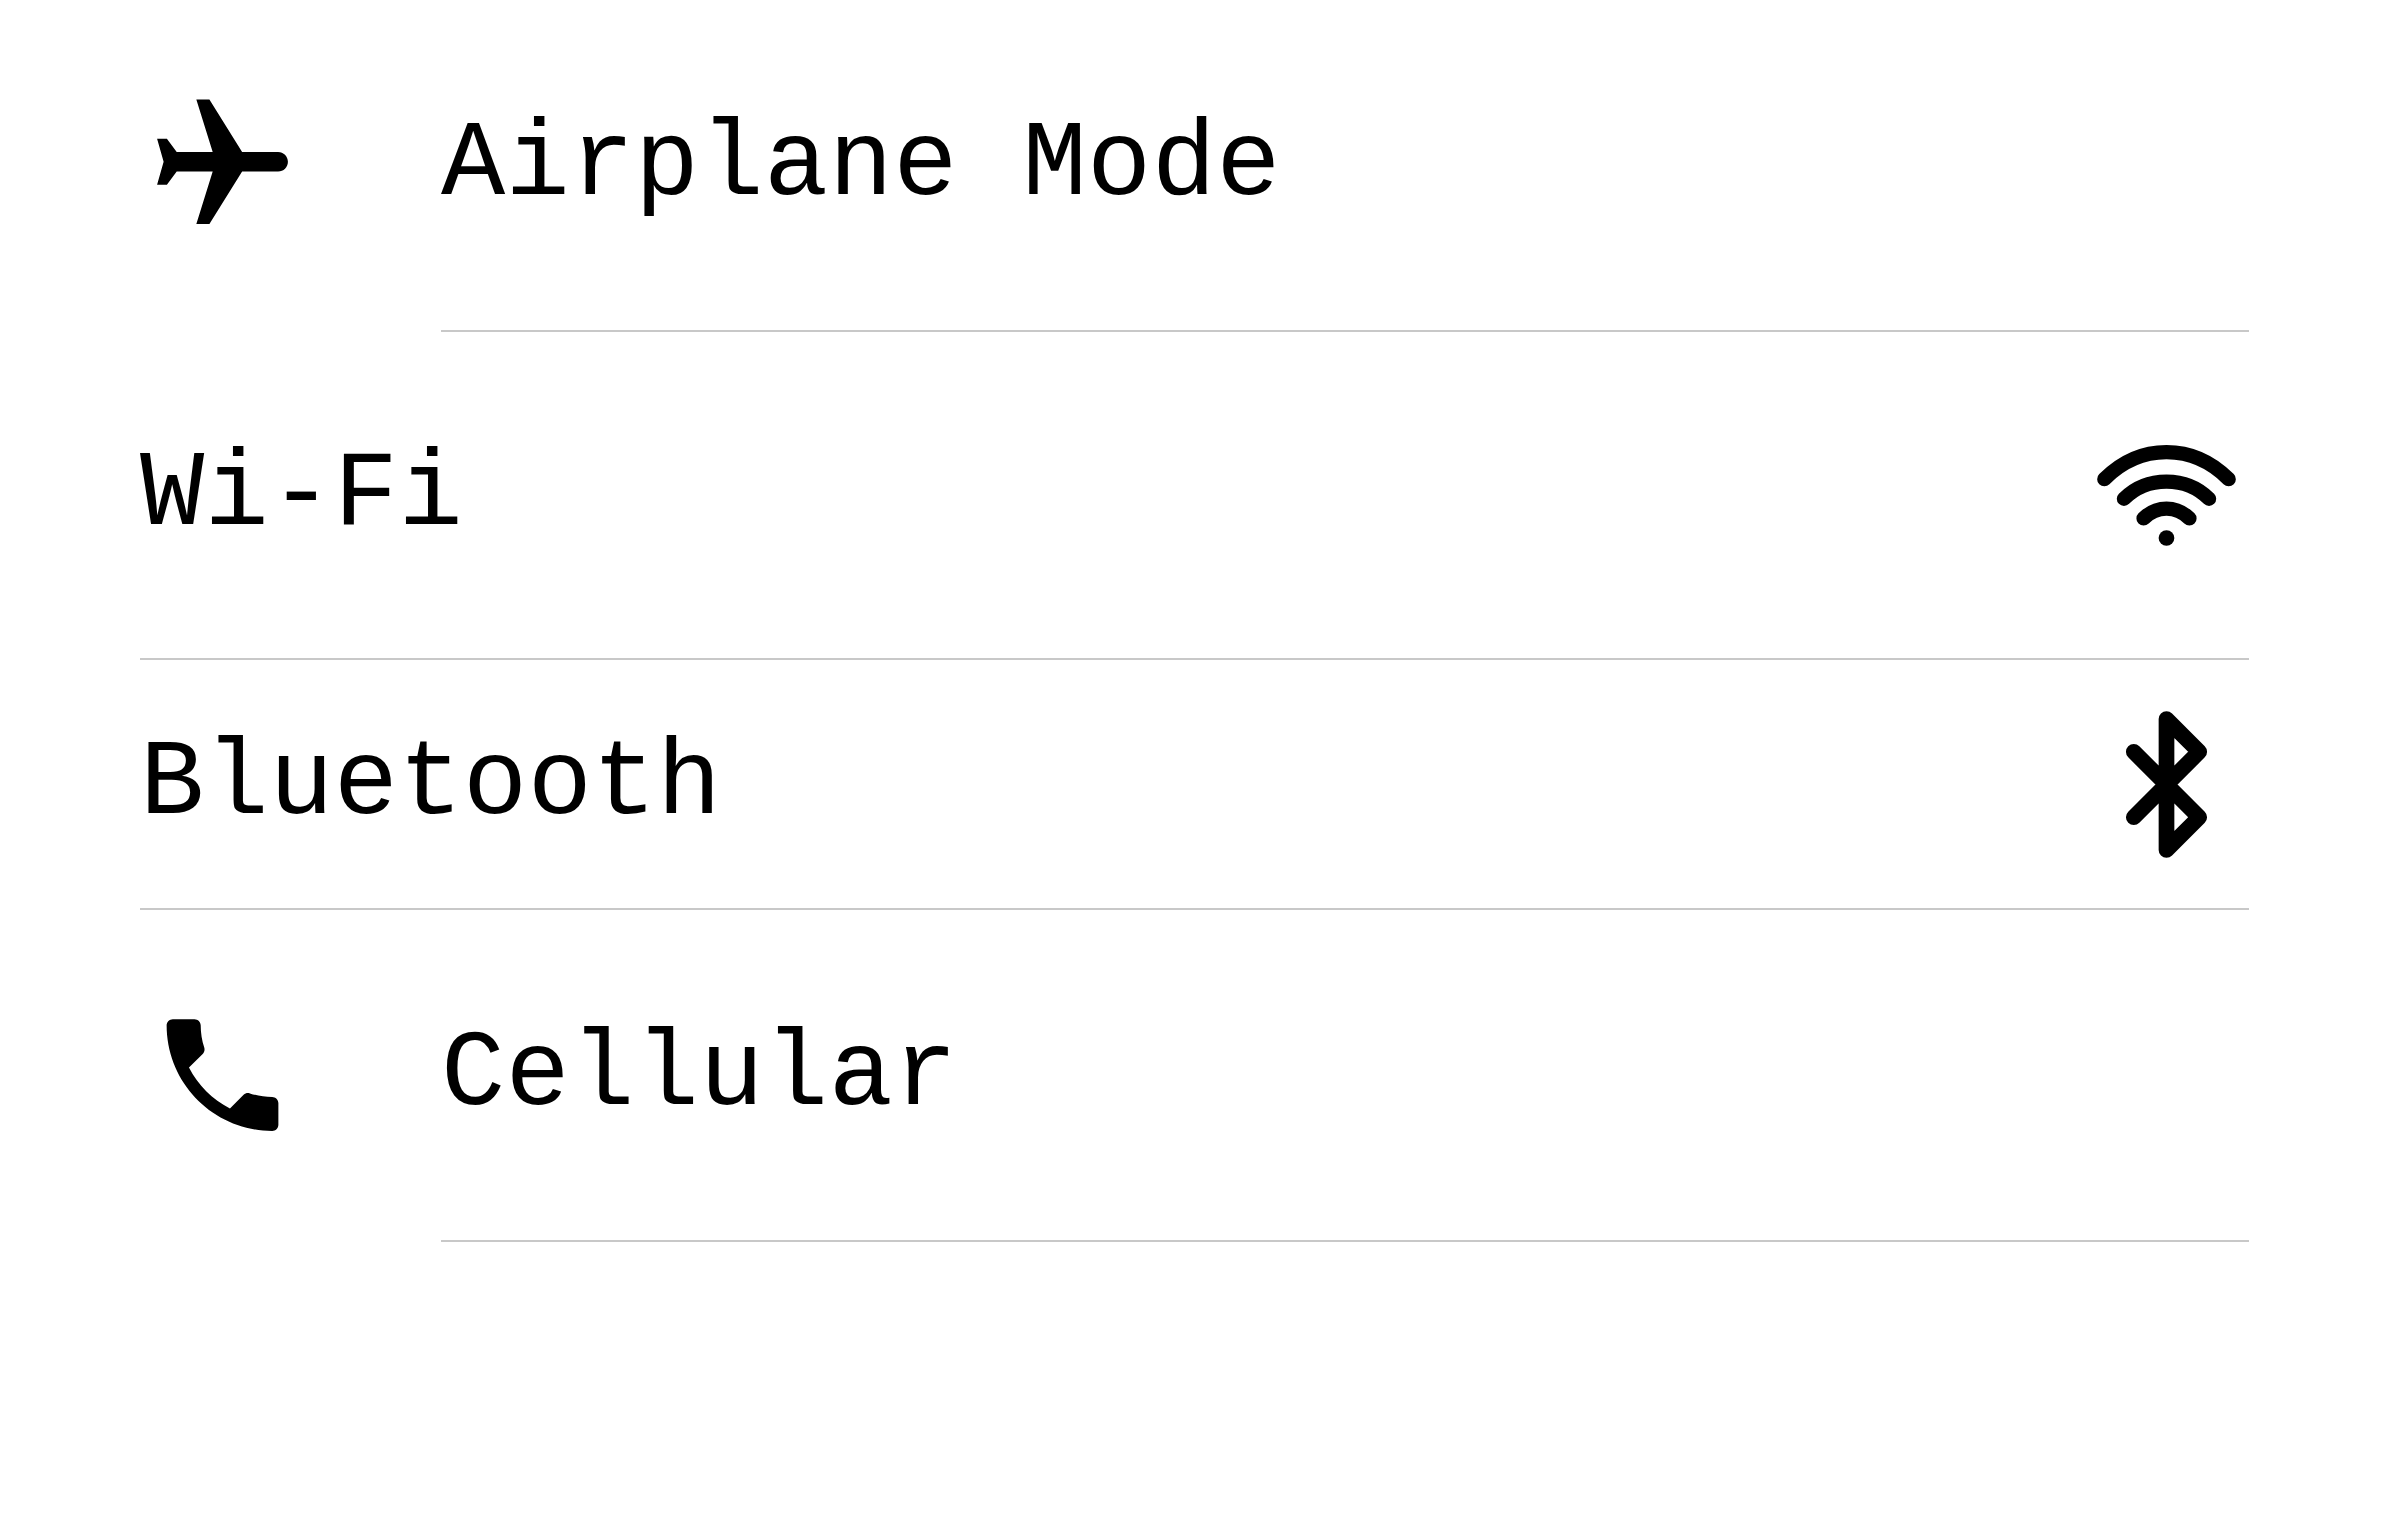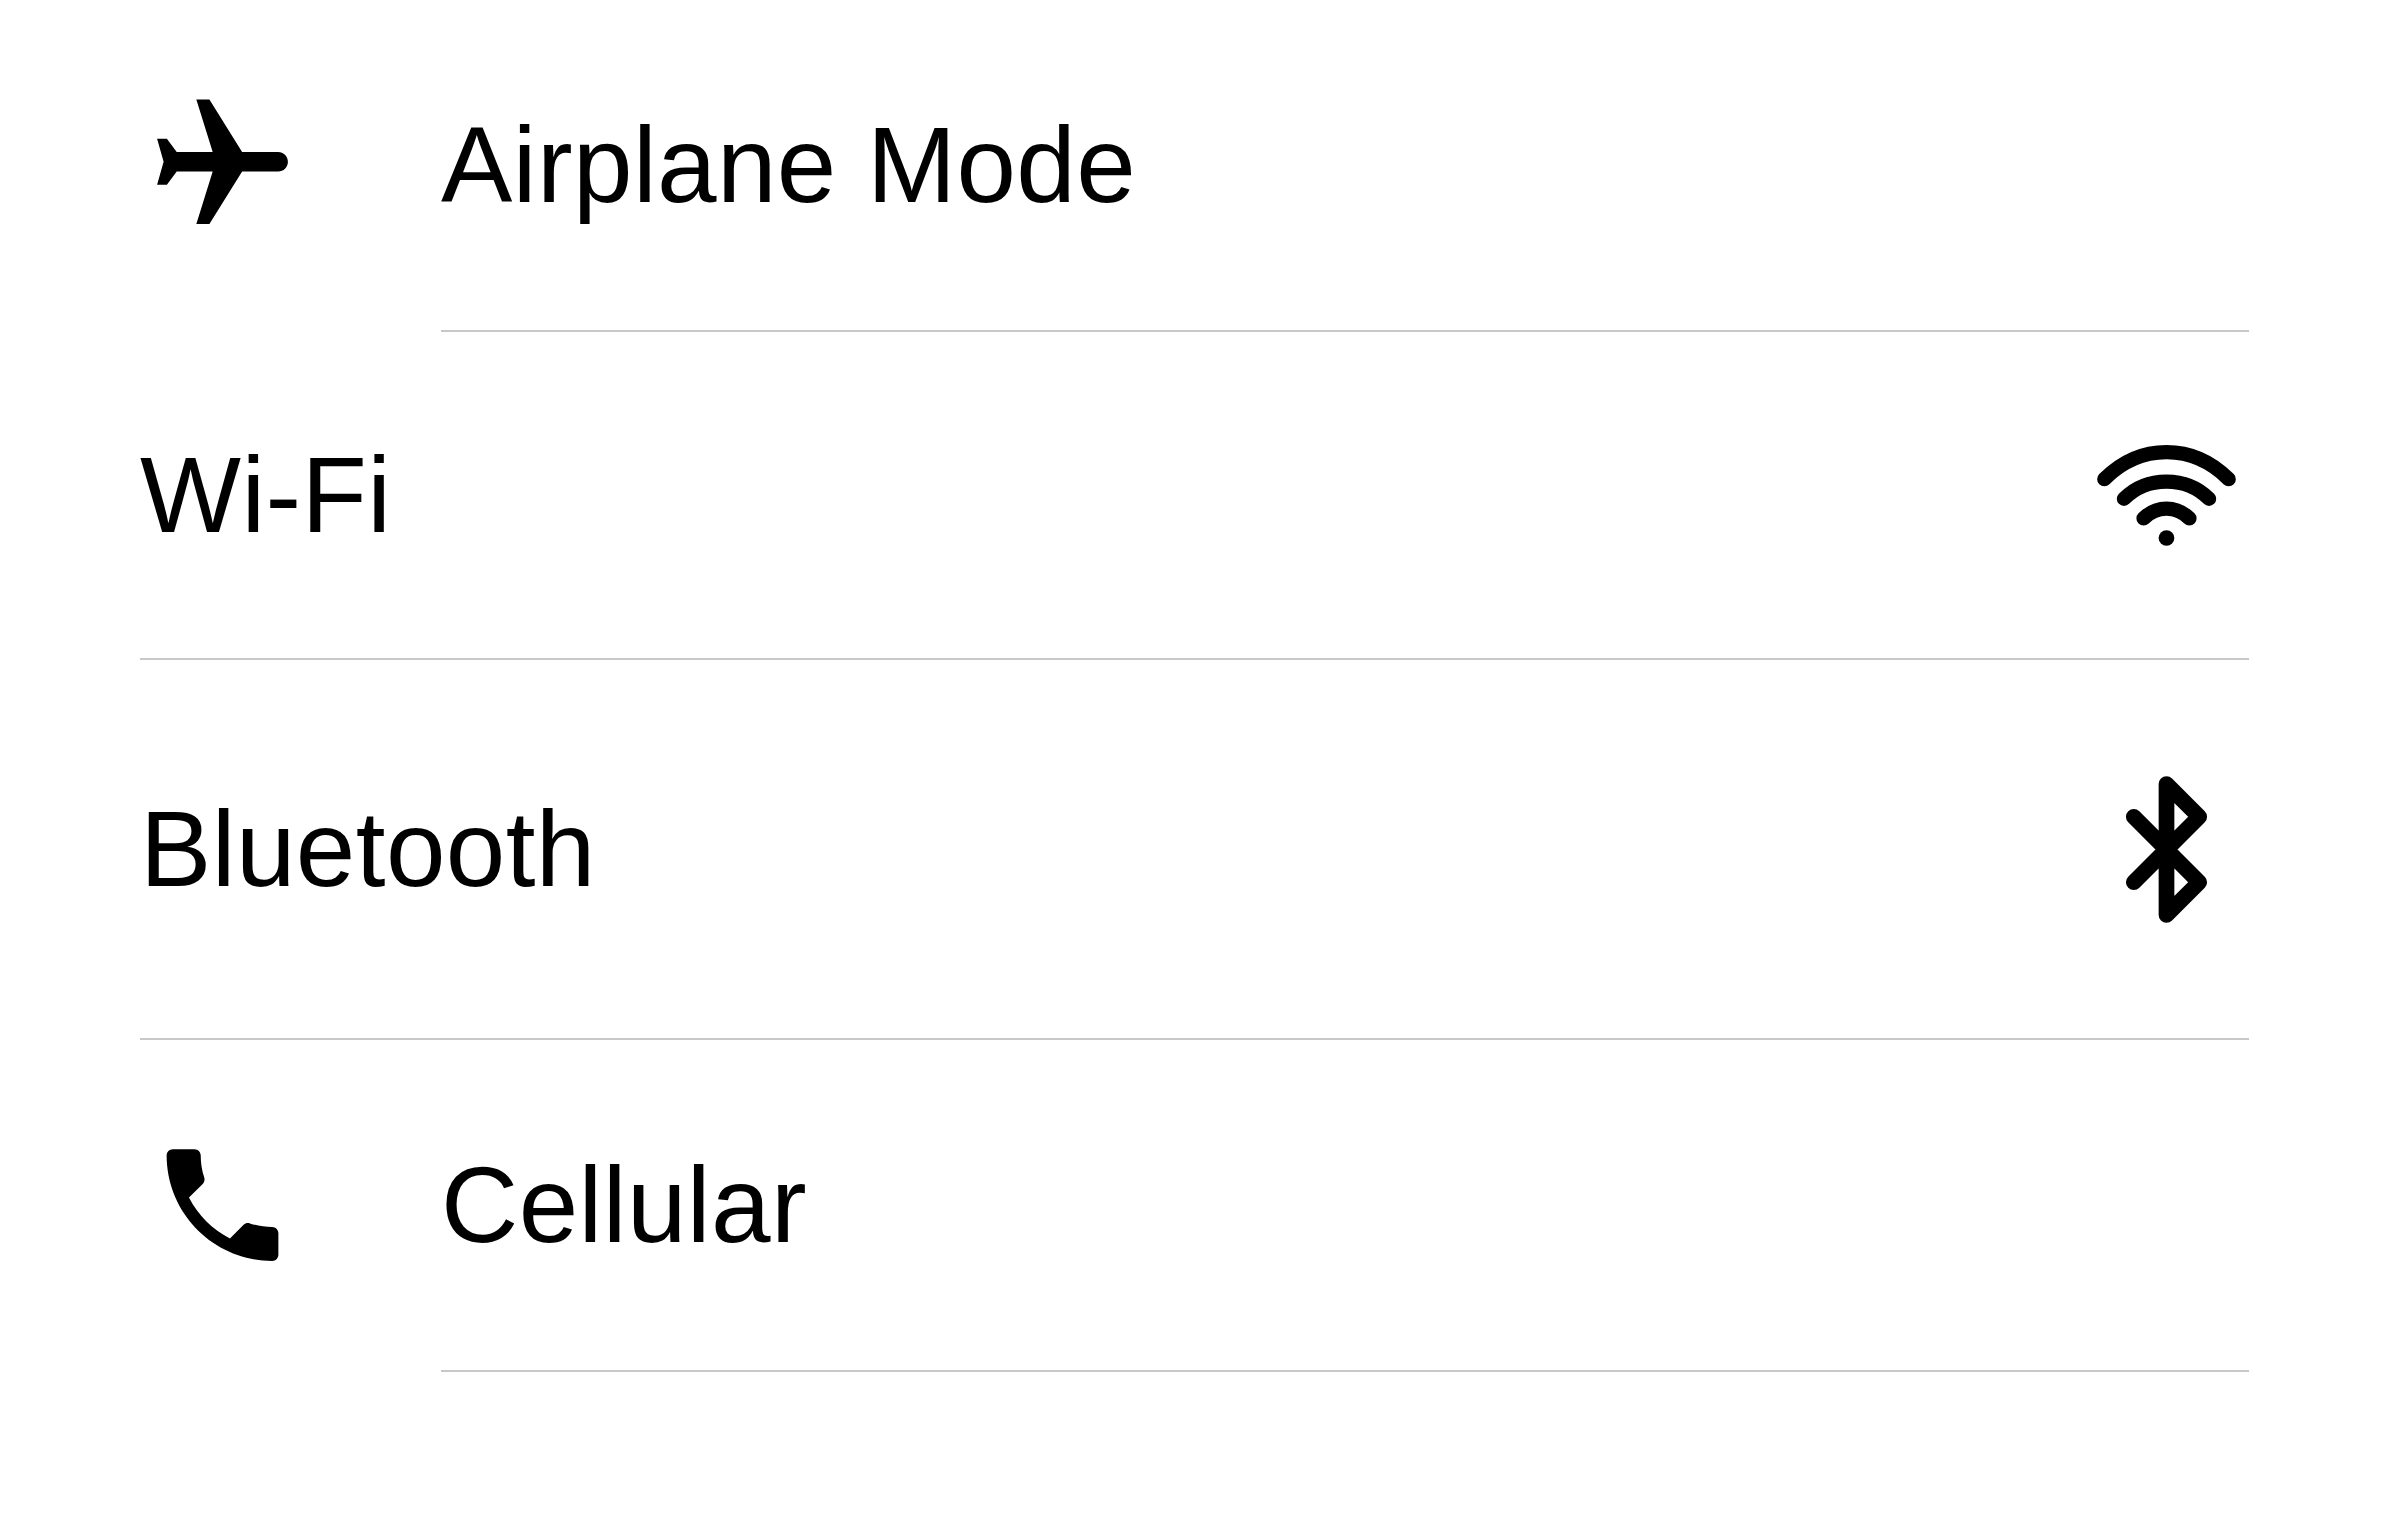--- a/index.html
+++ b/index.html
@@ -37,20 +37,21 @@
     display: flex;
     align-items: center;
     justify-content: center;
   }
   .row .label {
     font-size: 107px;
     line-height: 1;
     letter-spacing: 0.4px;
     font-weight: 400;
     white-space: nowrap;
+    font-family: Liberation Mono, monospace;
   }
   .row .spacer {
     flex: 1 1 auto;
   }
   .row .right-icon {
     width: 165px;
     height: 165px;
     display: flex;
     align-items: center;
     justify-content: center;
@@ -66,21 +67,21 @@
     margin-bottom: 0;
   }
   .row-wifi { height: 326px; }
   .sep-after-wifi {
     margin-left: 0;     
     border: none;
     border-top: 2.5px solid #c8c8c8;
     margin-top: 0;
     margin-bottom: 0;
   }
-  .row-bluetooth { height: 378px; }
+  .row-bluetooth { height: 248px; }
   .sep-after-bluetooth {
     margin-left: 0;
     border: none;
     border-top: 2.5px solid #c8c8c8;
     margin-top: 0;
     margin-bottom: 0;
   }
   .row-cellular { height: 330px; }
   .sep-after-cellular {
     margin-left: 301px;

